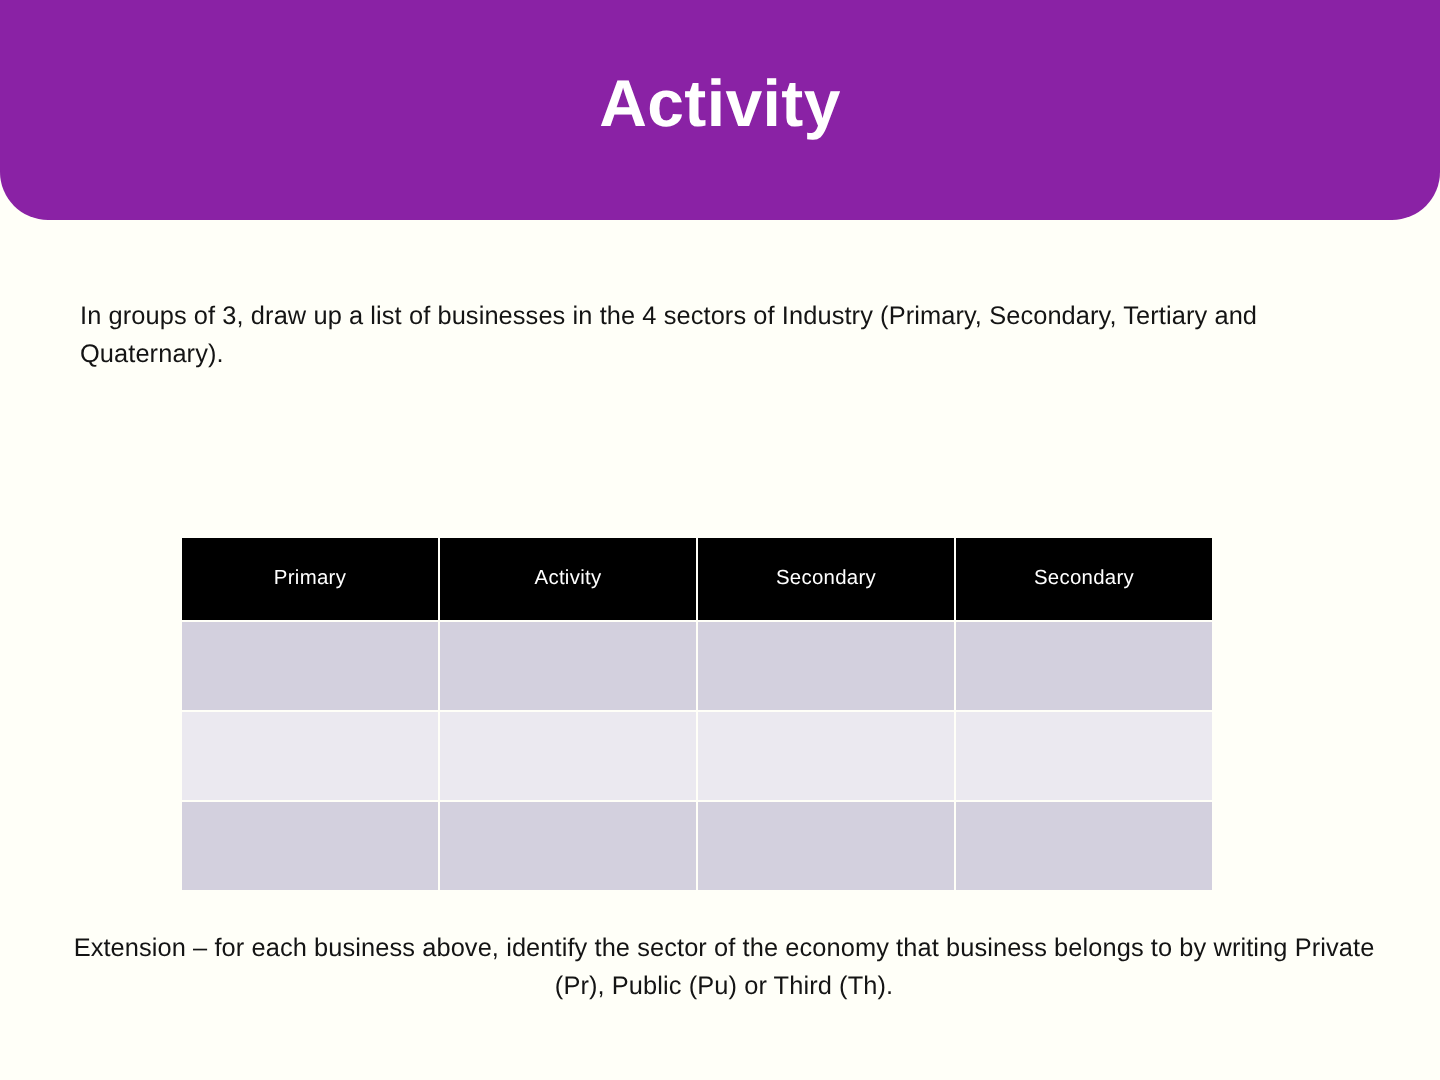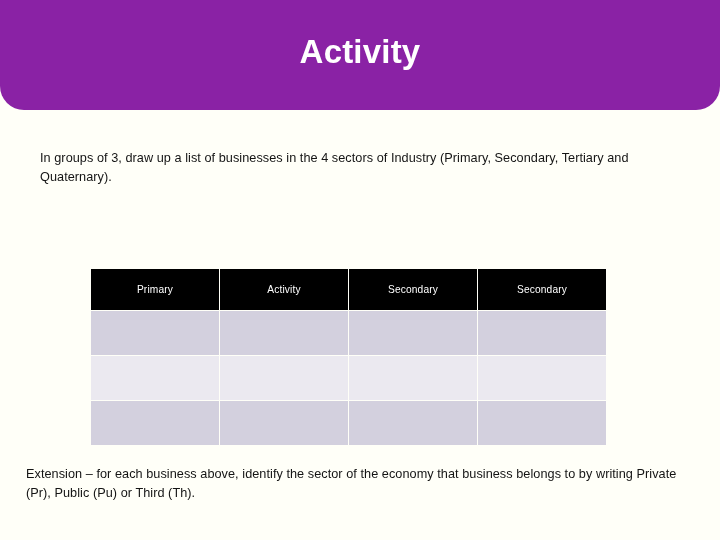--- a/index.html
+++ b/index.html
@@ -64,20 +64,21 @@
   }
   .para-2 {
     left: 40px;
     top: 209px;
     width: 640px;
   }
   .para-3 {
     left: 26px;
     top: 465px;
     width: 672px;
+    text-align: center;
   }
 
   
   .sector-table {
     position: absolute;
     left: 90px;
     top: 268px;
     width: 517px;
     border-collapse: separate;
     border-spacing: 1px;

